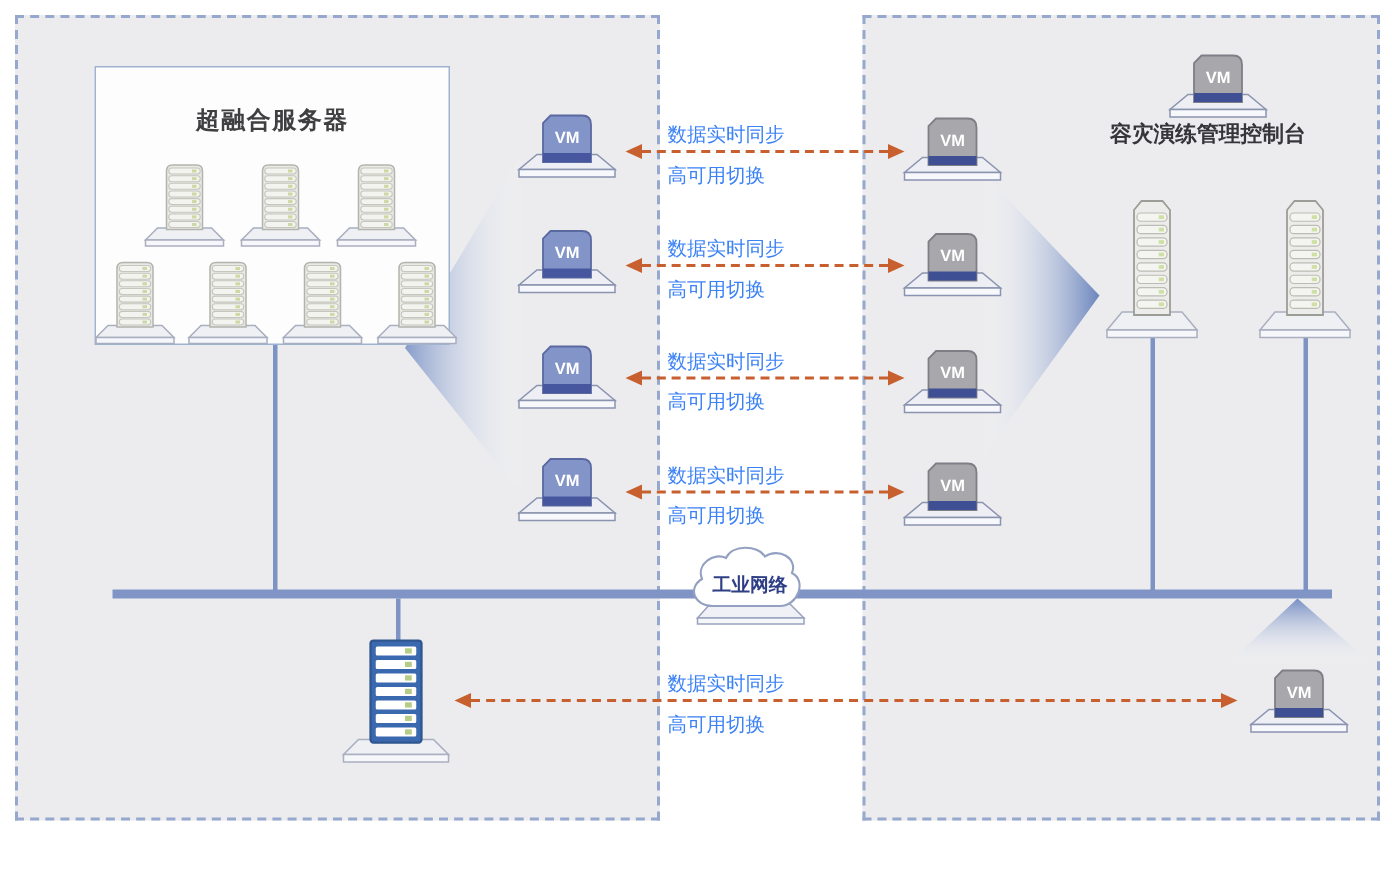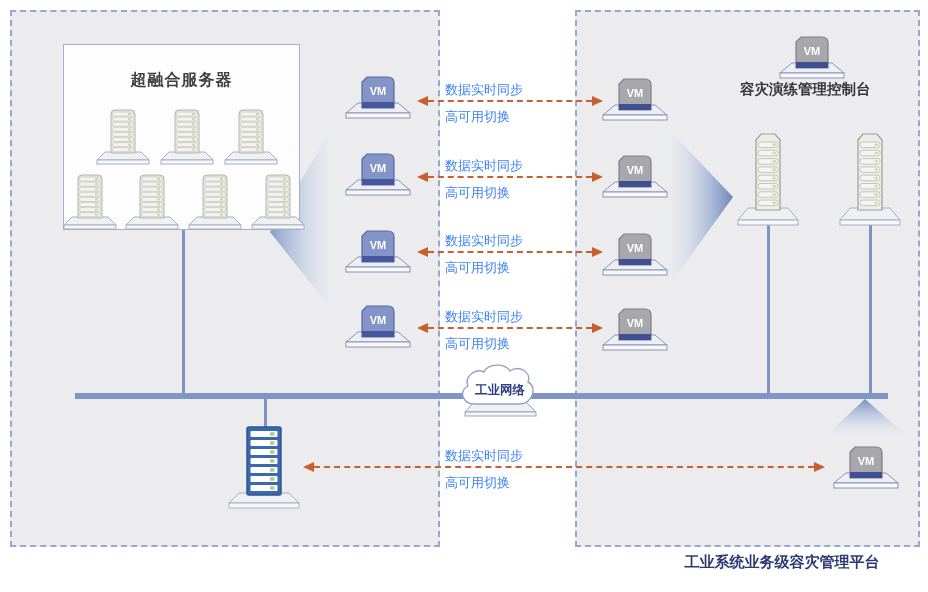--- a/index.html
+++ b/index.html
@@ -239,15 +239,14 @@
   <div class="head-r" style="left:592px;top:323px"></div>
   <div class="link-label" style="top:308px">数据实时同步</div>
   <div class="link-label" style="top:335px">高可用切换</div>
 
   <div class="dash-line" style="left:314px;top:466px;width:500px"></div>
   <div class="head-l" style="left:303px;top:462px"></div>
   <div class="head-r" style="left:814px;top:462px"></div>
   <div class="link-label" style="top:447px">数据实时同步</div>
   <div class="link-label" style="top:474px">高可用切换</div>
 
-  <div class="caption" id="caption-right">工业系统业务级容灾管理平台</div>
 
 </div>
 
 </body></html>

